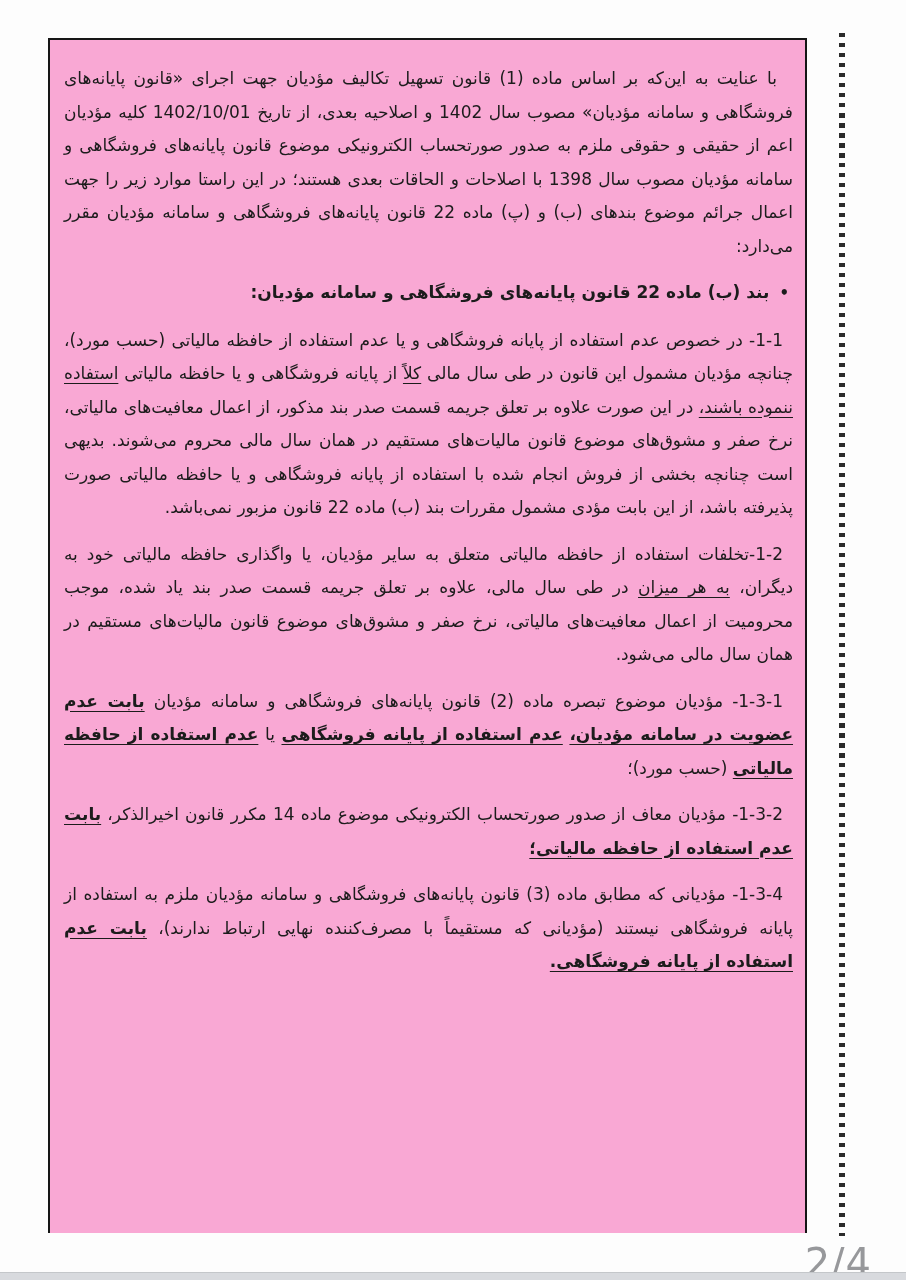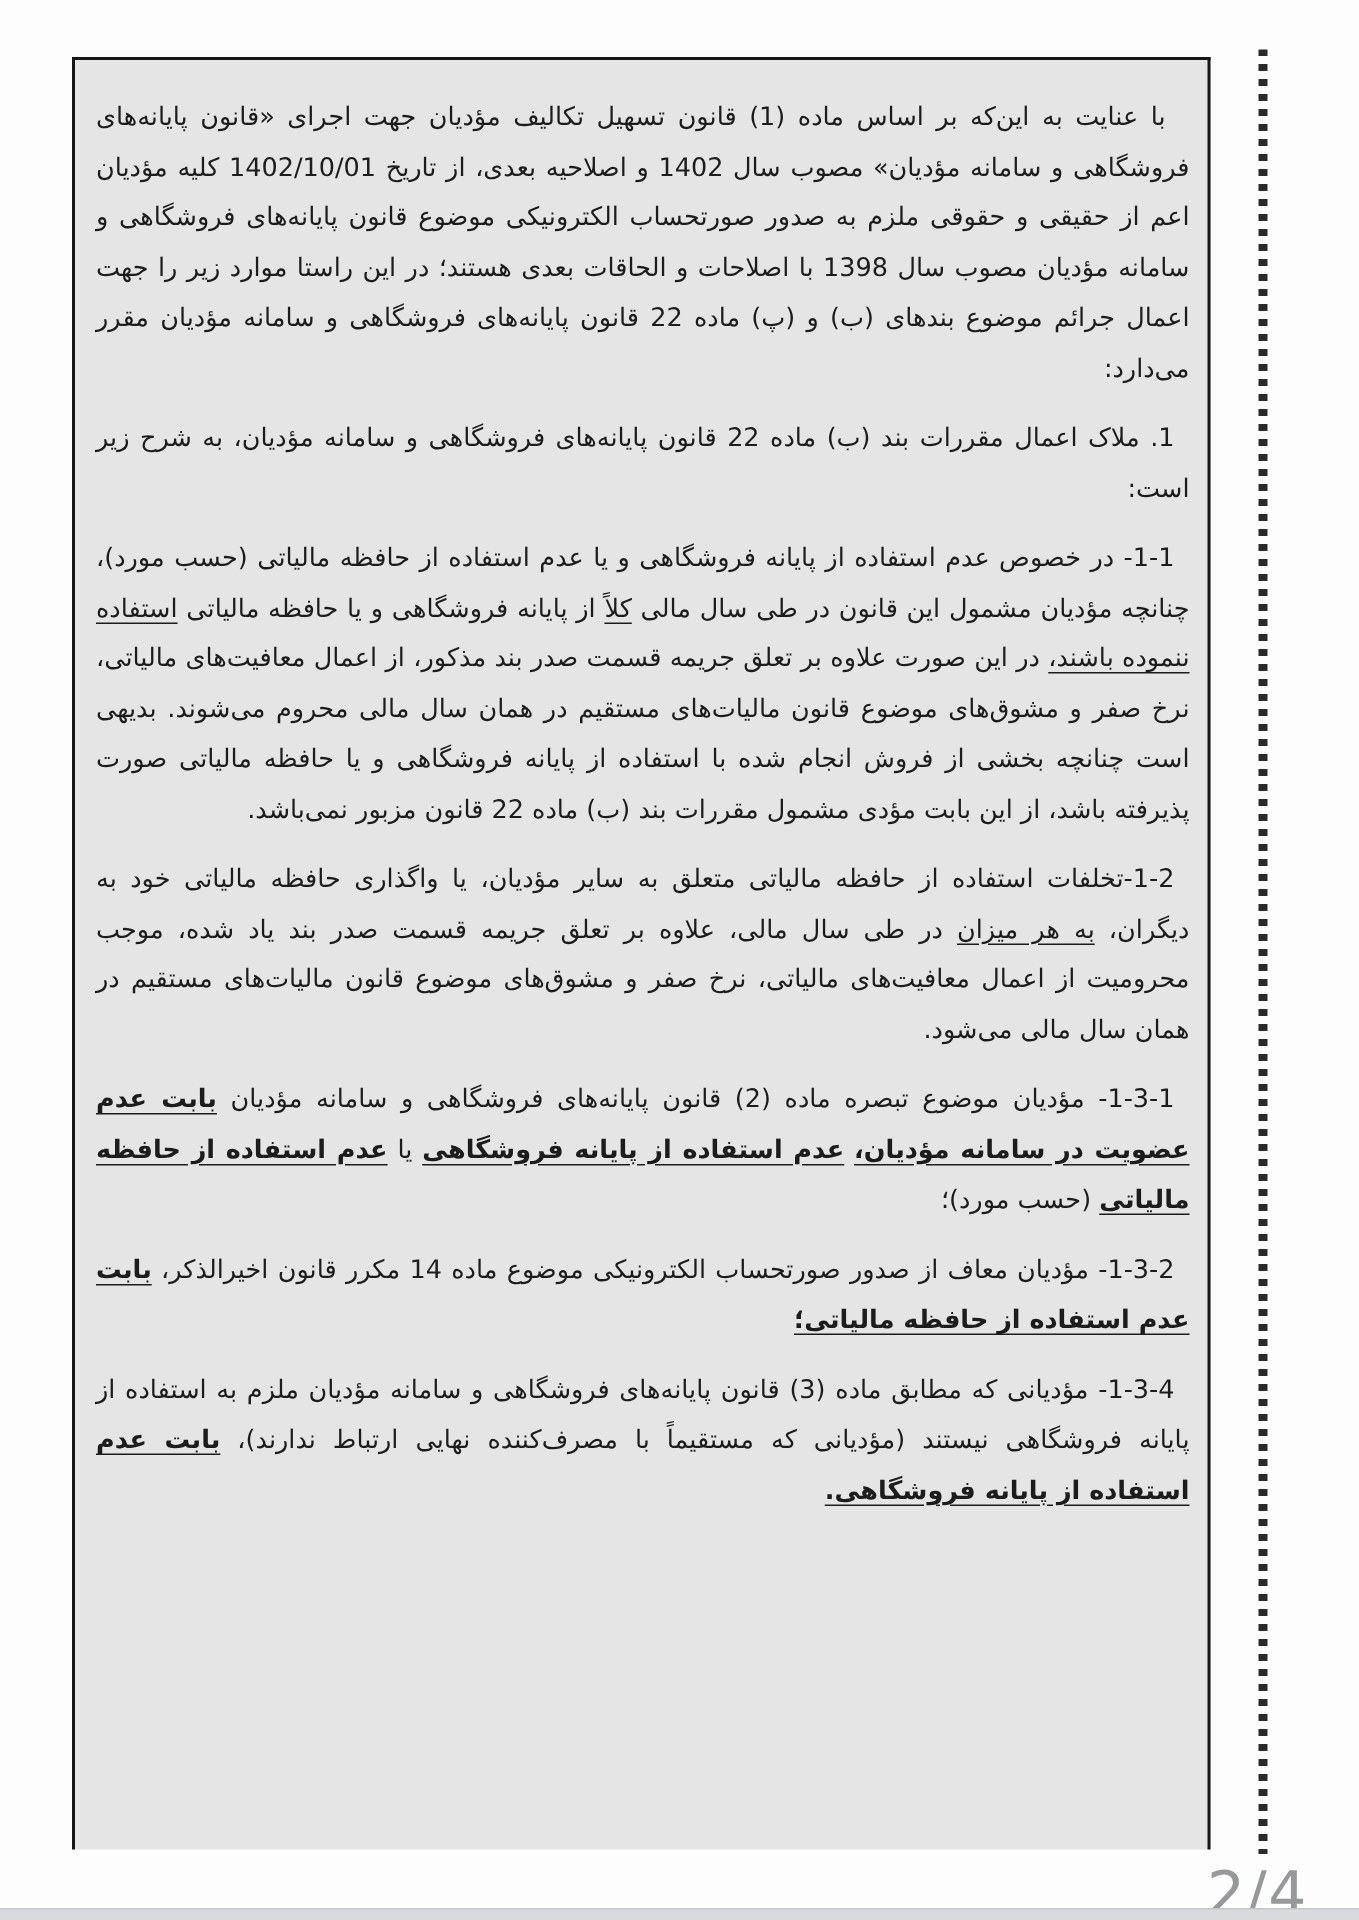--- a/index.html
+++ b/index.html
@@ -11,21 +11,21 @@
   }
   .screen { position: relative; width: 906px; height: 1280px; }
 
   .page {
     position: absolute;
     left: 48px; top: 38px;
     width: 755px; height: 1193px;
     border-top: 2px solid #161616;
     border-left: 2px solid #161616;
     border-right: 2px solid #161616;
-    background: #e5e5e5;
+    background: #f9a8d4;
     overflow: hidden;
     box-sizing: content-box;
   }
 
   .content {
     direction: rtl;
     text-align: justify;
     text-justify: inter-word;
     padding: 22px 12px 0 14px;
     font-size: 17px;
@@ -70,21 +70,21 @@
     box-sizing: border-box;
   }
 </style>
 </head>
 <body>
 
 <div class="screen">
   <div class="page">
     <div class="content" dir="rtl">
         <p class="block first-indent"><span class="seg-n">با عنایت به این‌که بر اساس ماده (1) قانون تسهیل تکالیف مؤدیان جهت اجرای «قانون پایانه‌های فروشگاهی و سامانه مؤدیان» مصوب سال 1402 و اصلاحیه بعدی، از تاریخ 1402/10/01 کلیه مؤدیان اعم از حقیقی و حقوقی ملزم به صدور صورتحساب الکترونیکی موضوع قانون پایانه‌های فروشگاهی و سامانه مؤدیان مصوب سال 1398 با اصلاحات و الحاقات بعدی هستند؛ در این راستا موارد زیر را جهت اعمال جرائم موضوع بندهای (ب) و (پ) ماده 22 قانون پایانه‌های فروشگاهی و سامانه مؤدیان مقرر می‌دارد:</span></p>
-        <p class="block num-item"><span class="seg-n">1. ملاک اعمال مقررات بند (ب) ماده 22 قانون پایانه‌های فروشگاهی و سامانه مؤدیان، به شرح زیر است:</span></p>
+        <p class="block bullet-line"><span class="bullet-marker">•</span><span class="seg-b">بند (ب) ماده 22 قانون پایانه‌های فروشگاهی و سامانه مؤدیان:</span></p>
         <p class="block num-item"><span class="seg-n">1-1- در خصوص عدم استفاده از پایانه فروشگاهی و یا عدم استفاده از حافظه مالیاتی (حسب مورد)، چنانچه مؤدیان مشمول این قانون در طی سال مالی </span><span class="seg-u">کلاً</span><span class="seg-n"> از پایانه فروشگاهی و یا حافظه مالیاتی </span><span class="seg-u">استفاده ننموده باشند،</span><span class="seg-n"> در این صورت علاوه بر تعلق جریمه قسمت صدر بند مذکور، از اعمال معافیت‌های مالیاتی، نرخ صفر و مشوق‌های موضوع قانون مالیات‌های مستقیم در همان سال مالی محروم می‌شوند. بدیهی است چنانچه بخشی از فروش انجام شده با استفاده از پایانه فروشگاهی و یا حافظه مالیاتی صورت پذیرفته باشد، از این بابت مؤدی مشمول مقررات بند (ب) ماده 22 قانون مزبور نمی‌باشد.</span></p>
         <p class="block num-item"><span class="seg-n">1-2-تخلفات استفاده از حافظه مالیاتی متعلق به سایر مؤدیان، یا واگذاری حافظه مالیاتی خود به دیگران، </span><span class="seg-u">به هر میزان</span><span class="seg-n"> در طی سال مالی، علاوه بر تعلق جریمه قسمت صدر بند یاد شده، موجب محرومیت از اعمال معافیت‌های مالیاتی، نرخ صفر و مشوق‌های موضوع قانون مالیات‌های مستقیم در همان سال مالی می‌شود.</span></p>
         <p class="block num-item"><span class="seg-n">1-3-1- مؤدیان موضوع تبصره ماده (2) قانون پایانه‌های فروشگاهی و سامانه مؤدیان </span><span class="seg-bu">بابت عدم عضویت در سامانه مؤدیان،</span><span class="seg-n"> </span><span class="seg-bu">عدم استفاده از پایانه فروشگاهی</span><span class="seg-n"> یا </span><span class="seg-bu">عدم استفاده از حافظه مالیاتی</span><span class="seg-n"> (حسب مورد)؛</span></p>
         <p class="block num-item"><span class="seg-n">1-3-2- مؤدیان معاف از صدور صورتحساب الکترونیکی موضوع ماده 14 مکرر قانون اخیرالذکر، </span><span class="seg-bu">بابت عدم استفاده از حافظه مالیاتی؛</span></p>
         <p class="block num-item"><span class="seg-n">1-3-4- مؤدیانی که مطابق ماده (3) قانون پایانه‌های فروشگاهی و سامانه مؤدیان ملزم به استفاده از پایانه فروشگاهی نیستند (مؤدیانی که مستقیماً با مصرف‌کننده نهایی ارتباط ندارند)، </span><span class="seg-bu">بابت عدم استفاده از پایانه فروشگاهی.</span></p>
       </div>
   </div>
   <div class="dotted-line"></div>
   <div class="page-number">2/4</div>
   <div class="bottom-bar"></div>

